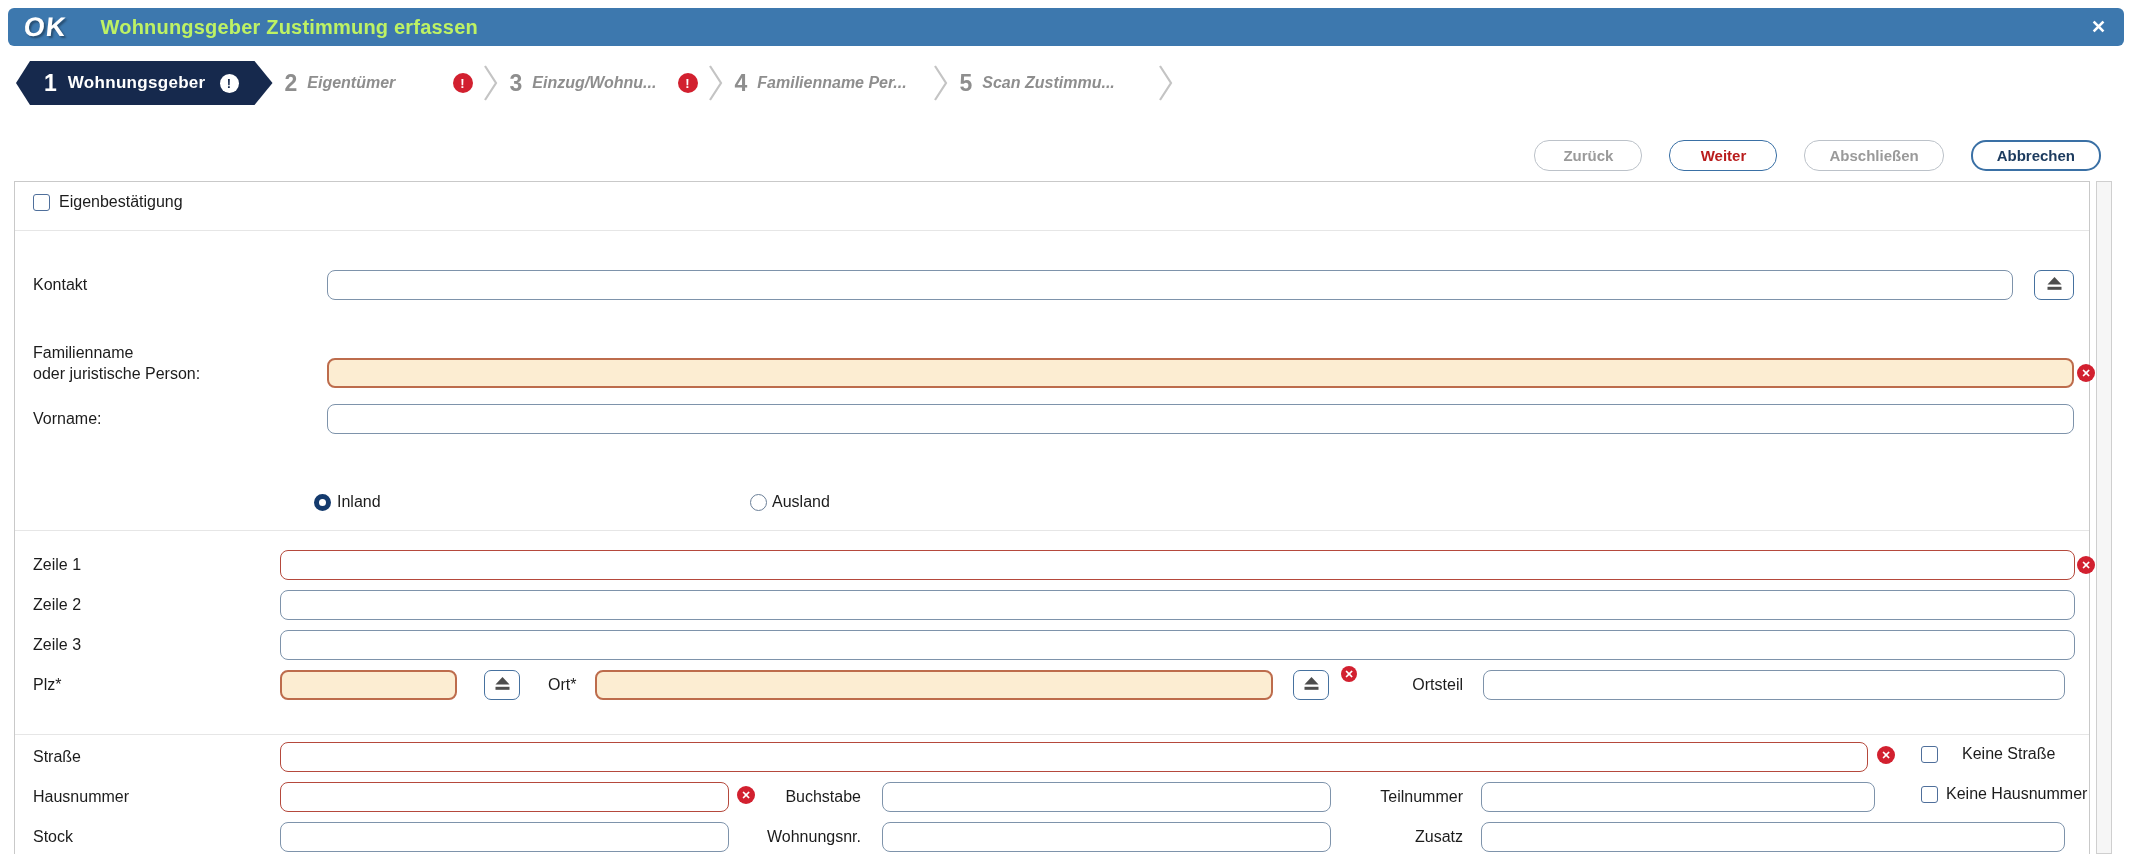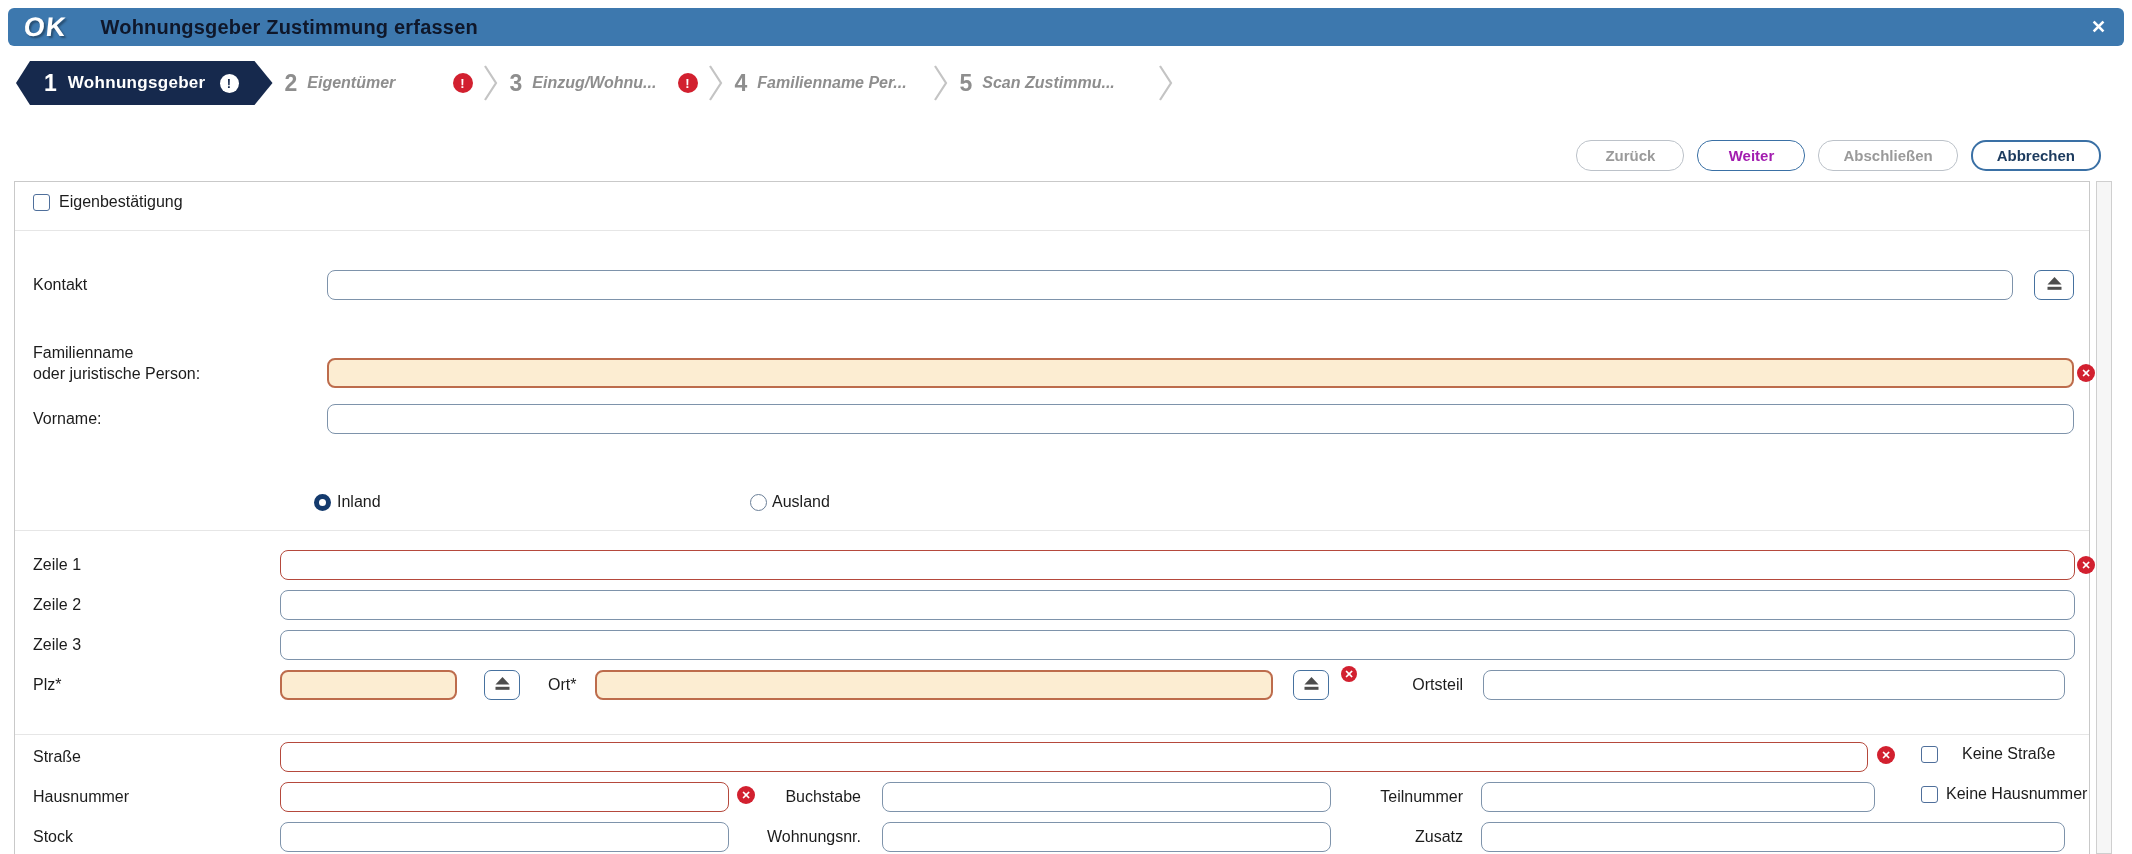--- a/index.html
+++ b/index.html
@@ -4,21 +4,21 @@
 <style>
   * { margin:0; padding:0; box-sizing:border-box; }
   body { background:#fff; font-family:"Liberation Sans", sans-serif; }
   .screen { position:relative; width:2132px; height:854px; overflow:hidden; background:#fff; }
 
   
   .titlebar { position:absolute; left:8px; top:8px; width:2116px; height:38px;
     background:#3d78ae; border-radius:6px; display:flex; align-items:center; }
   .logo { margin-left:16px; color:#fff; font-weight:800; font-size:27px; letter-spacing:1px;
     transform:skewX(-6deg); text-shadow:2px 2px 2px rgba(0,0,0,0.35); }
-  .tb-title { margin-left:34px; color:#0f172a; font-weight:bold; font-size:20px; letter-spacing:0.2px; }
+  .tb-title { margin-left:34px; color:#bef264; font-weight:bold; font-size:20px; letter-spacing:0.2px; }
   .tb-close { position:absolute; right:18px; top:0; height:38px; display:flex; align-items:center;
     color:#fff; font-size:18px; font-weight:bold; cursor:pointer; }
 
   
   .wizard { position:absolute; left:16px; top:61px; height:44px; display:flex; align-items:center; }
   .step-active { display:flex; align-items:center; height:44px; background:#16294d; color:#fff;
     padding:0 34px 0 28px; clip-path:polygon(14px 0, calc(100% - 18px) 0, 100% 50%, calc(100% - 18px) 100%, 14px 100%, 0 50%); }
   .step-active .num { font-size:23px; font-weight:bold; margin-right:11px; }
   .step-active .slabel { font-size:17px; font-weight:bold; letter-spacing:0.3px; }
   .badge-dark { width:19px; height:19px; border-radius:50%; background:#fff; color:#16294d;
@@ -26,23 +26,23 @@
   .step { position:relative; display:flex; align-items:center; height:44px; width:196px; margin-left:12px; }
   .step .num { font-size:23px; font-weight:bold; color:#8e8e8e; margin-right:10px; }
   .step .slabel { font-size:16px; font-weight:600; color:#8e8e8e; white-space:nowrap;font-style:italic; }
   .badge-red { position:absolute; right:8px; width:20px; height:20px; border-radius:50%; background:#d2202f;
     color:#fff; font-size:13px; font-weight:bold; display:flex; align-items:center; justify-content:center; }
   .chev { margin-left:2px; display:flex; align-items:center; }
 
   
   .toolbar { position:absolute; top:140px; right:31px; display:flex; gap:13px; }
   .btn { height:31px; min-width:108px; padding:0 24px; border-radius:15px; background:#fff;
-    font-size:15px; font-weight:bold; display:flex; align-items:center; justify-content:center; cursor:pointer; }
+    font-size:15px; font-weight:bold; display:flex; align-items:center; justify-content:center; cursor:pointer;margin-left:14px; }
   .btn-gray { border:1.5px solid #bcc2c9; color:#9a9a9a; }
-  .btn-blue-dis { border:1.6px solid #3a70a5; color:#a21caf; }
+  .btn-blue-dis { border:1.6px solid #3a70a5; color:#b91c1c; }
   .btn-primary { border:2px solid #3a70a5; color:#1b3a5e; }
 
   
   .panel { position:absolute; left:14px; top:181px; width:2076px; height:700px;
     background:#fff; border:1px solid #c9c9c9; }
   .gutter { position:absolute; left:2096px; top:181px; width:16px; height:673px;
     background:#f6f6f6; border:1px solid #cfcfcf; }
 
   .lbl { position:absolute; font-size:16px; color:#1c1c1c; white-space:nowrap; }
   .lbl-r { text-align:right; }

